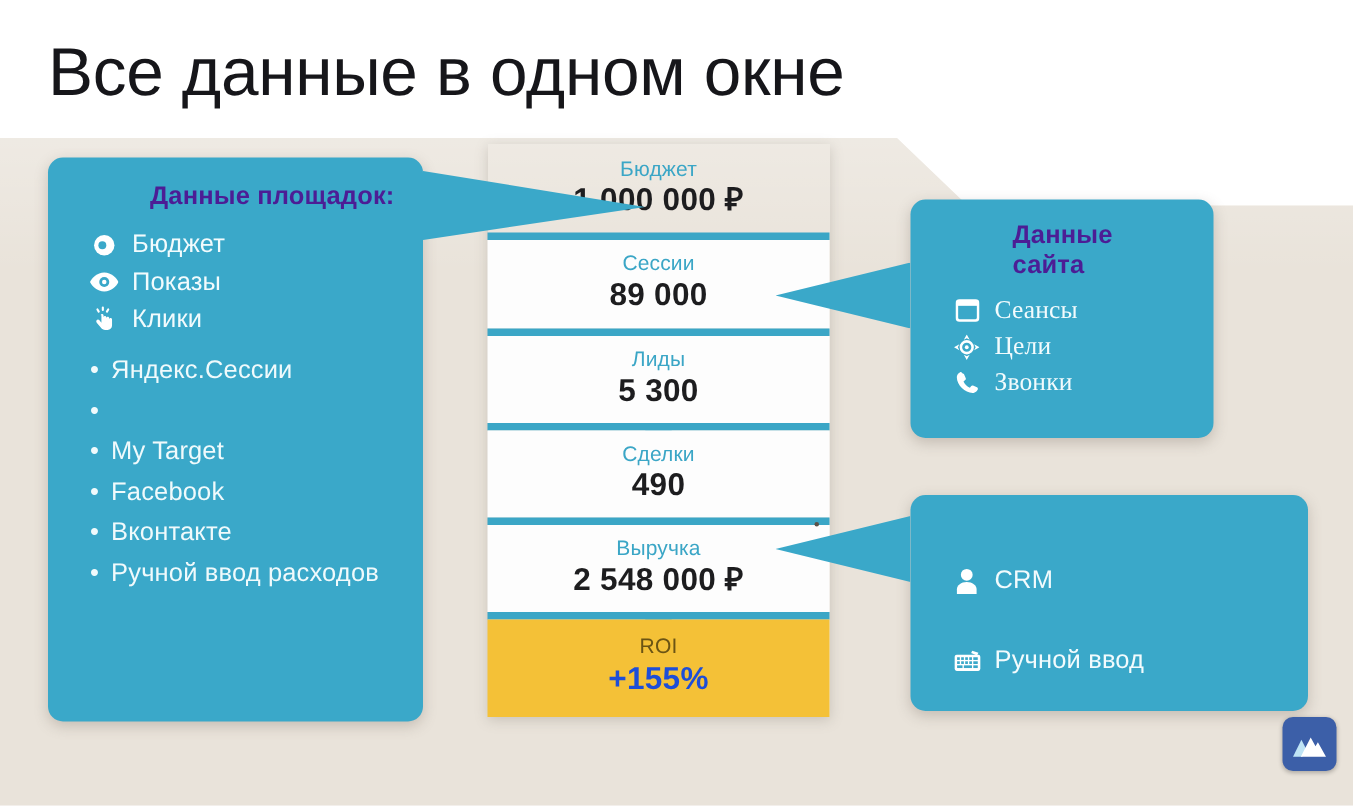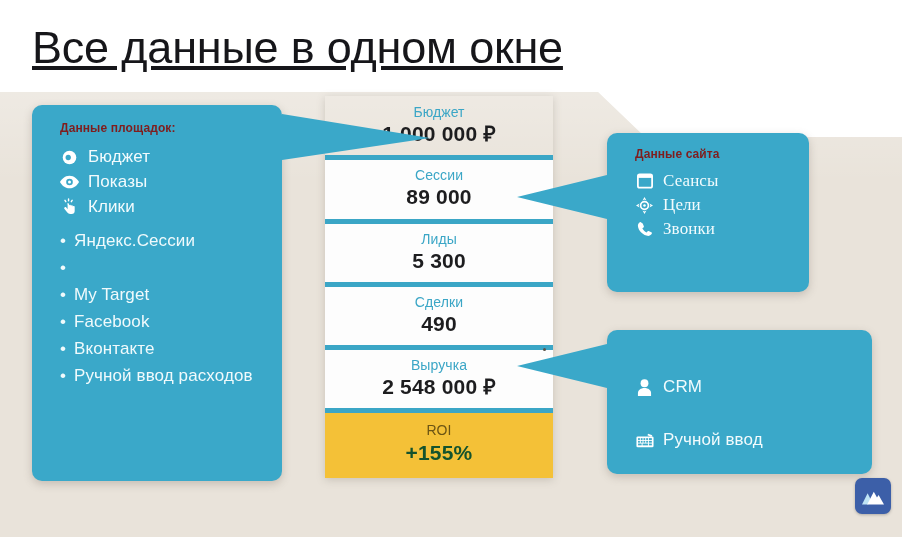--- a/index.html
+++ b/index.html
@@ -21,58 +21,57 @@
     background:linear-gradient(180deg,rgba(255,255,255,.25),rgba(255,255,255,0) 90px);
     clip-path: polygon(0 0, 598px 0, 645px 45px, 902px 45px, 902px 445px, 0 445px);
     pointer-events:none;
   }
   
   #title{
     position:absolute;left:32px;top:22px;
     font-size:45px;font-weight:400;color:#16161a;
     letter-spacing:-0.2px;white-space:nowrap;
     font-family:"Liberation Sans", sans-serif;
-    text-decoration:underline;
   }
   
   #funnel{
     position:absolute;left:325px;top:96px;width:228px;
     box-shadow:0 2px 8px rgba(120,110,100,.28);
   }
   .frow{
     position:relative;background:#fdfdfd;
     text-align:center;padding:7px 0 9px;
   }
   .frow.first{background:transparent;padding-top:8px;}
   .frow.roi{background:#f4c137;padding:9px 1px 13px;}
   .flabel{
     font-size:14px;color:#3ba6c6;letter-spacing:.1px;line-height:1.15;
   }
   .frow.roi .flabel{color:#6b5414;font-weight:400;}
   .fvalue{
     font-size:21px;font-weight:700;color:#1d1d1f;line-height:1.2;margin-top:1px;
     letter-spacing:.2px;
   }
-  .frow.roi .fvalue{color:#14532d;}
+  .frow.roi .fvalue{color:#1d4ed8;}
   .sep{
     position:relative;height:5px;background:#3ba6c6;
   }
   .sep::after{
     content:"";position:absolute;left:50%;top:5px;transform:translateX(-50%);
     border-left:9px solid transparent;border-right:9px solid transparent;
     border-top:8px solid #3ba6c6;
   }
   
   .box{
     position:absolute;background:#3aa8c9;border-radius:10px;
     box-shadow:0 3px 9px rgba(120,110,100,.32);
     color:#ffffff;
   }
   .box-title{
-    font-size:12px;font-weight:700;color:#7f1d1d;letter-spacing:.1px;
+    font-size:17px;font-weight:700;color:#4c1d95;letter-spacing:.1px;margin-left:40px;
   }
   .irow{display:flex;align-items:center;gap:9px;}
   .irow .ico{
     width:19px;display:flex;justify-content:center;align-items:center;flex:0 0 19px;
   }
   .irow .txt{font-size:17px;color:#f2fbfd;letter-spacing:.1px;}
   .brow{font-size:17px;color:#f0fafc;letter-spacing:.1px;line-height:1.18;
         display:flex;gap:8px;}
   .brow .dot{flex:0 0 auto;}
   

